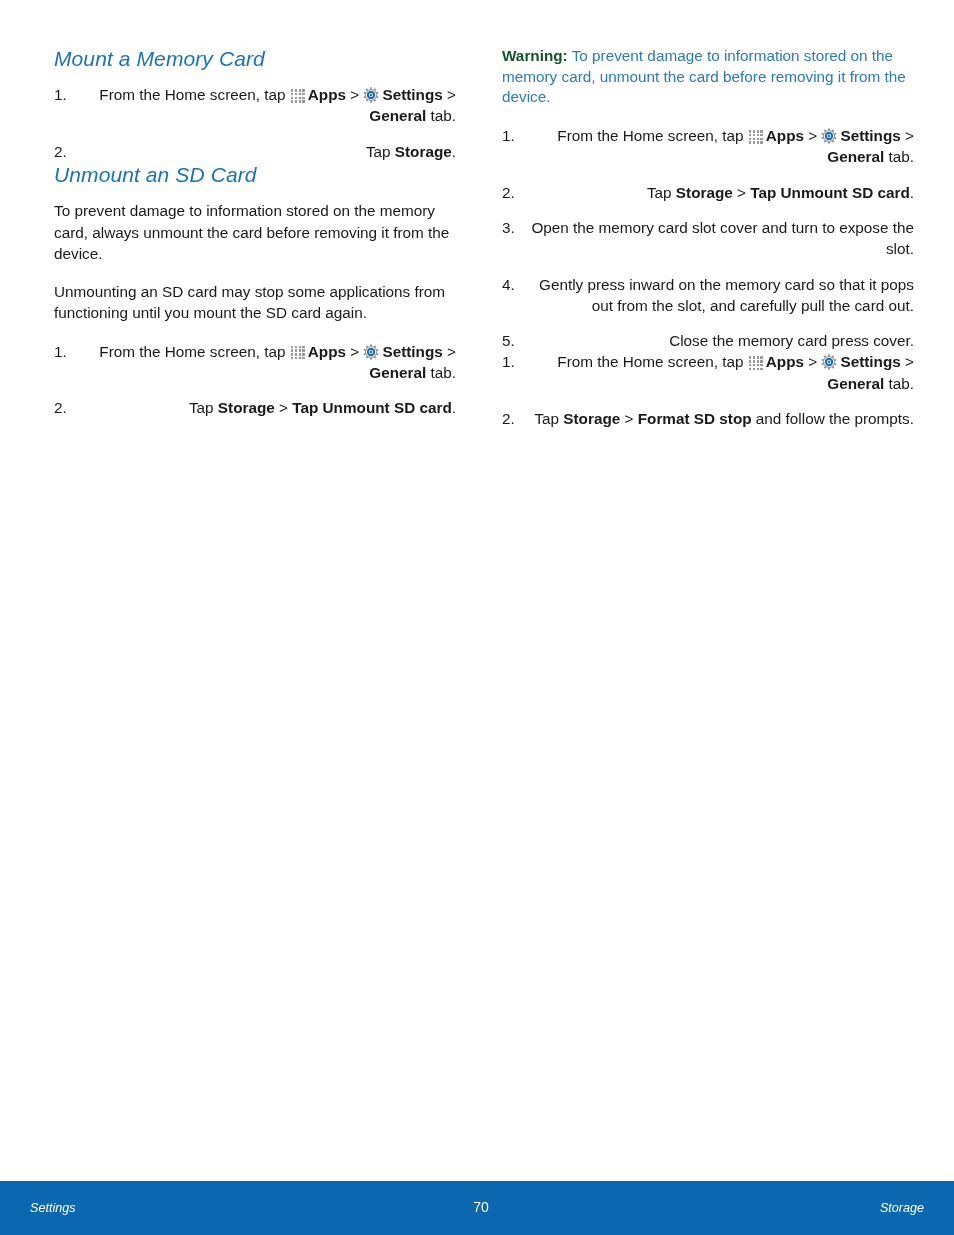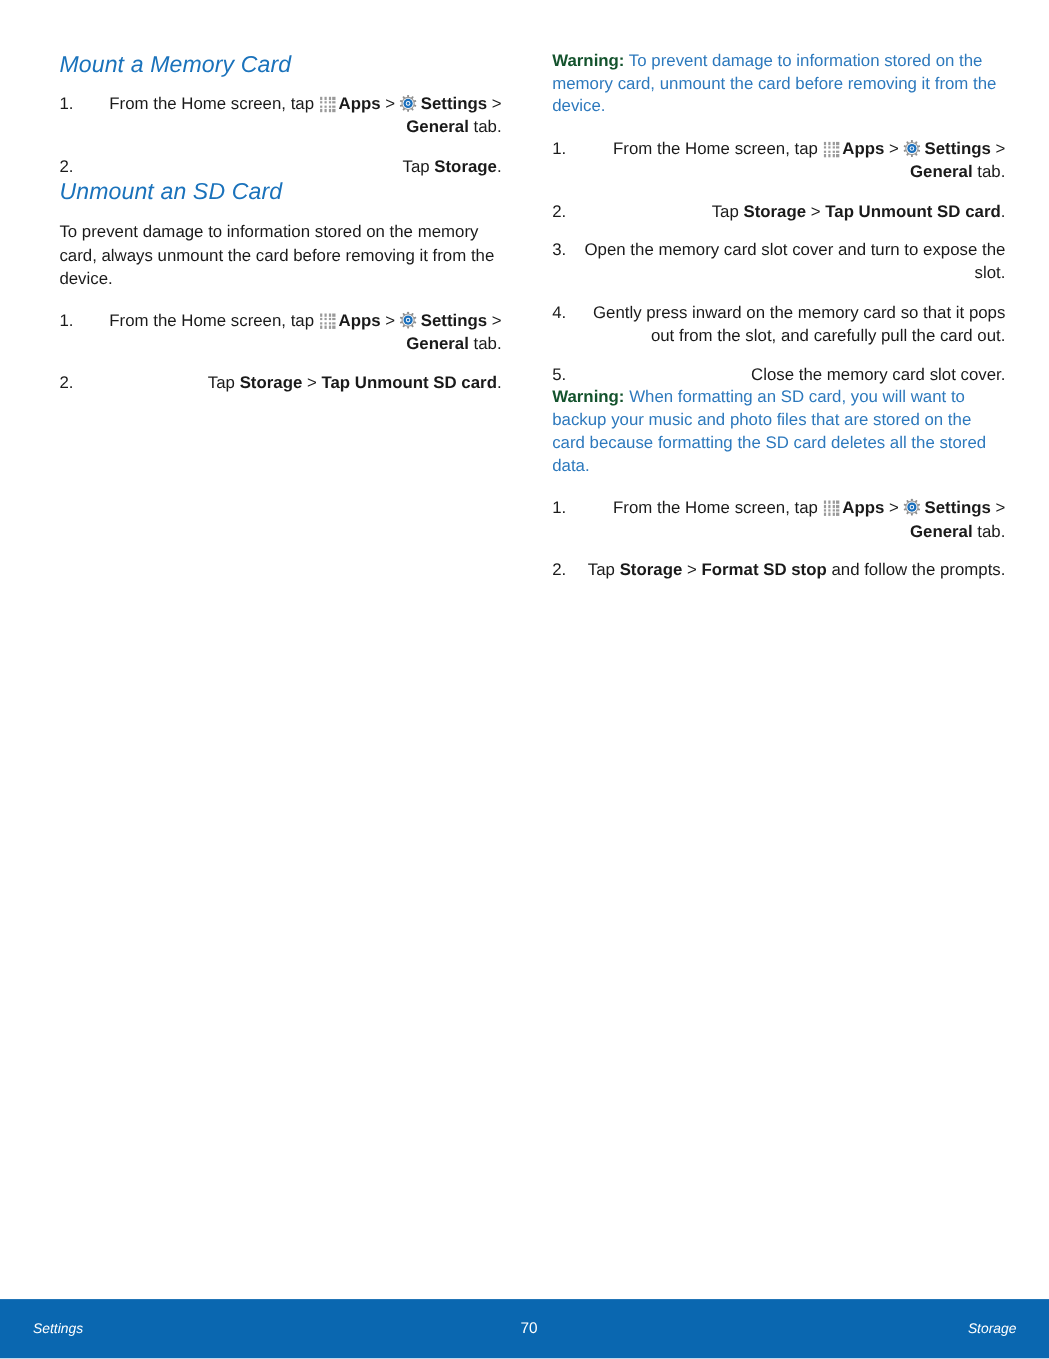--- a/index.html
+++ b/index.html
@@ -198,20 +198,21 @@
                     <circle cx="16" cy="16" r="8.4" fill="#1a6fbc"></circle>
                     <circle cx="16" cy="16" r="4.2" fill="#ffffff"></circle>
                     <circle cx="16" cy="16" r="2.4" fill="#1a6fbc"></circle>
                   </svg></span><b>Settings</b> &gt; <b>General</b> tab.</li>
               <li>Tap <b>Storage</b>.</li>
             </ol>
           </div>
           <div class="section">
             <h2 class="section-heading">Unmount an SD Card</h2>
             <p class="body-text">To prevent damage to information stored on the memory card, always unmount the card before removing it from the device.</p>
+            <p class="body-text">Unmounting an SD card may stop some applications from functioning until you mount the SD card again.</p>
             <ol class="steps">
               <li>From the Home screen, tap <span class="apps-icon"><i style="left: 0px; top: 1px;"></i><i style="left: 3.9px; top: 1px;"></i><i style="left: 7.8px; top: 1px;"></i><i style="left: 11.7px; top: 1px;"></i><i style="left: 0px; top: 4.7px;"></i><i style="left: 3.9px; top: 4.7px;"></i><i style="left: 7.8px; top: 4.7px;"></i><i style="left: 11.7px; top: 4.7px;"></i><i style="left: 0px; top: 8.4px;"></i><i style="left: 3.9px; top: 8.4px;"></i><i style="left: 7.8px; top: 8.4px;"></i><i style="left: 11.7px; top: 8.4px;"></i><i style="left: 0px; top: 12.1px;"></i><i style="left: 3.9px; top: 12.1px;"></i><i style="left: 7.8px; top: 12.1px;"></i><i style="left: 11.7px; top: 12.1px;"></i></span><b>Apps</b> &gt; <span class="gear-icon"><svg viewBox="0 0 32 32" width="16" height="16">
                     <g>
                       <rect x="14.3" y="0.6" width="3.4" height="6.2" rx="1" fill="#8d8d8d" transform="rotate(0 16 16)"></rect>
                       <rect x="14.3" y="0.6" width="3.4" height="6.2" rx="1" fill="#8d8d8d" transform="rotate(36 16 16)"></rect>
                       <rect x="14.3" y="0.6" width="3.4" height="6.2" rx="1" fill="#8d8d8d" transform="rotate(72 16 16)"></rect>
                       <rect x="14.3" y="0.6" width="3.4" height="6.2" rx="1" fill="#8d8d8d" transform="rotate(108 16 16)"></rect>
                       <rect x="14.3" y="0.6" width="3.4" height="6.2" rx="1" fill="#8d8d8d" transform="rotate(144 16 16)"></rect>
                       <rect x="14.3" y="0.6" width="3.4" height="6.2" rx="1" fill="#8d8d8d" transform="rotate(180 16 16)"></rect>
                       <rect x="14.3" y="0.6" width="3.4" height="6.2" rx="1" fill="#8d8d8d" transform="rotate(216 16 16)"></rect>
@@ -251,25 +252,24 @@
                     </g>
                     <circle cx="16" cy="16" r="12" fill="#9a9a9a"></circle>
                     <circle cx="16" cy="16" r="10" fill="#ffffff"></circle>
                     <circle cx="16" cy="16" r="8.4" fill="#1a6fbc"></circle>
                     <circle cx="16" cy="16" r="4.2" fill="#ffffff"></circle>
                     <circle cx="16" cy="16" r="2.4" fill="#1a6fbc"></circle>
                   </svg></span><b>Settings</b> &gt; <b>General</b> tab.</li>
               <li>Tap <b>Storage</b> &gt; <b>Tap Unmount SD card</b>.</li>
               <li>Open the memory card slot cover and turn to expose the slot.</li>
               <li>Gently press inward on the memory card so that it pops out from the slot, and carefully pull the card out.</li>
-              <li>Close the memory card slot cover.</li>
+              <li>Close the memory card press cover.</li>
             </ol>
           </div>
           <div class="section">
-            <p class="warning-text"><span class="warning-label">Warning:</span><span> When formatting an SD card, you will want to backup your music and photo files that are stored on the card because formatting the SD card deletes all the stored data.</span></p>
             <ol class="steps">
               <li>From the Home screen, tap <span class="apps-icon"><i style="left: 0px; top: 1px;"></i><i style="left: 3.9px; top: 1px;"></i><i style="left: 7.8px; top: 1px;"></i><i style="left: 11.7px; top: 1px;"></i><i style="left: 0px; top: 4.7px;"></i><i style="left: 3.9px; top: 4.7px;"></i><i style="left: 7.8px; top: 4.7px;"></i><i style="left: 11.7px; top: 4.7px;"></i><i style="left: 0px; top: 8.4px;"></i><i style="left: 3.9px; top: 8.4px;"></i><i style="left: 7.8px; top: 8.4px;"></i><i style="left: 11.7px; top: 8.4px;"></i><i style="left: 0px; top: 12.1px;"></i><i style="left: 3.9px; top: 12.1px;"></i><i style="left: 7.8px; top: 12.1px;"></i><i style="left: 11.7px; top: 12.1px;"></i></span><b>Apps</b> &gt; <span class="gear-icon"><svg viewBox="0 0 32 32" width="16" height="16">
                     <g>
                       <rect x="14.3" y="0.6" width="3.4" height="6.2" rx="1" fill="#8d8d8d" transform="rotate(0 16 16)"></rect>
                       <rect x="14.3" y="0.6" width="3.4" height="6.2" rx="1" fill="#8d8d8d" transform="rotate(36 16 16)"></rect>
                       <rect x="14.3" y="0.6" width="3.4" height="6.2" rx="1" fill="#8d8d8d" transform="rotate(72 16 16)"></rect>
                       <rect x="14.3" y="0.6" width="3.4" height="6.2" rx="1" fill="#8d8d8d" transform="rotate(108 16 16)"></rect>
                       <rect x="14.3" y="0.6" width="3.4" height="6.2" rx="1" fill="#8d8d8d" transform="rotate(144 16 16)"></rect>
                       <rect x="14.3" y="0.6" width="3.4" height="6.2" rx="1" fill="#8d8d8d" transform="rotate(180 16 16)"></rect>
                       <rect x="14.3" y="0.6" width="3.4" height="6.2" rx="1" fill="#8d8d8d" transform="rotate(216 16 16)"></rect>

